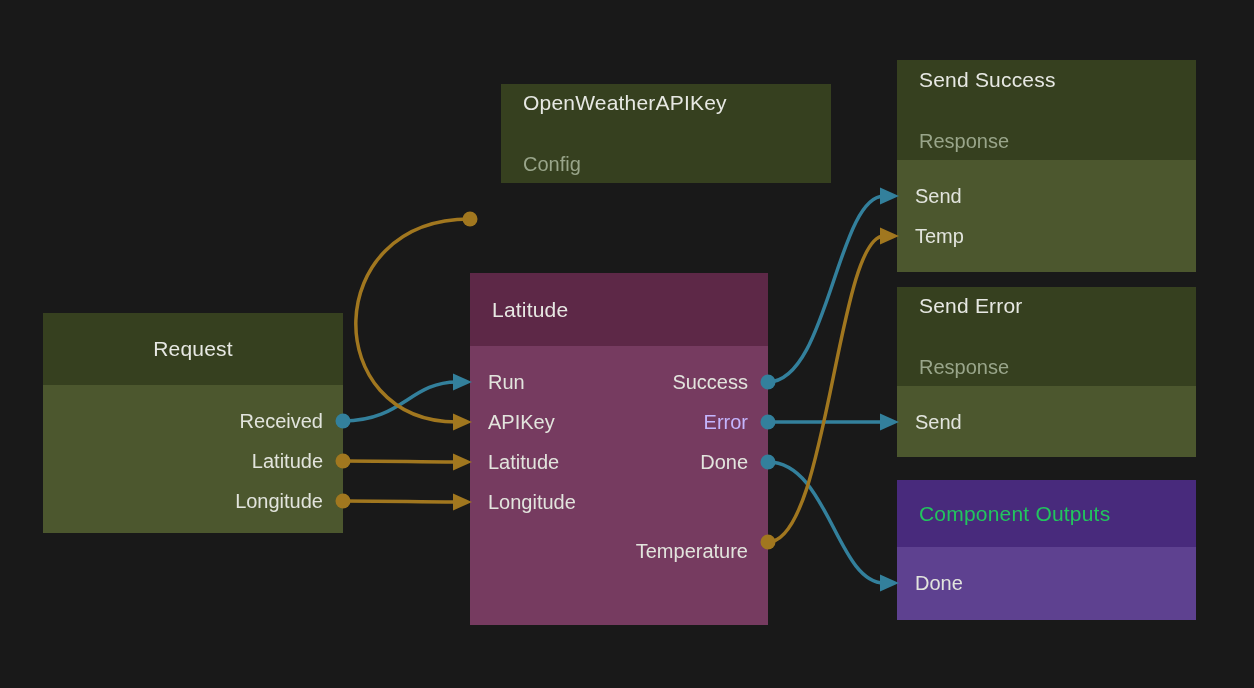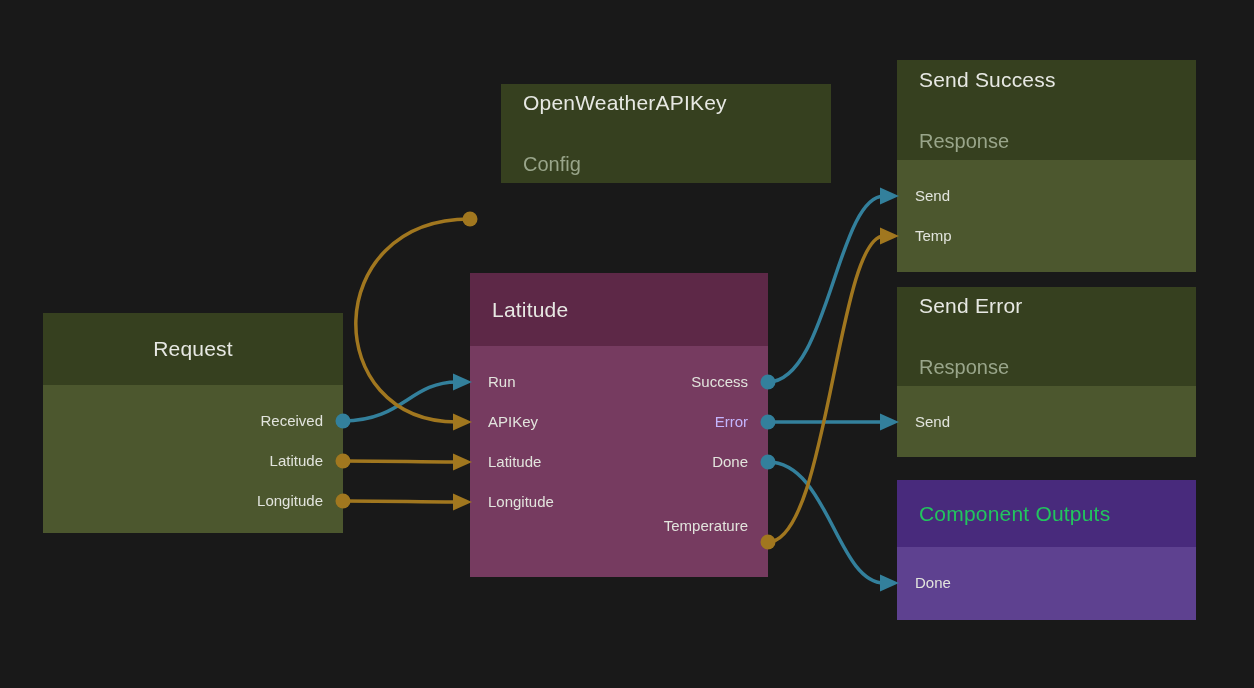--- a/index.html
+++ b/index.html
@@ -11,21 +11,21 @@
   .node-header{
     display:flex;flex-direction:column;justify-content:center;
     padding:0 22px;box-sizing:border-box;gap:31px;
   }
   .node-title{font-size:21px;line-height:30px;letter-spacing:.2px;white-space:nowrap;}
   .node-subtitle{font-size:20px;line-height:30px;white-space:nowrap;}
   .node-subtitle:empty{display:none;}
   .node-body{position:relative;}
   .port{
     position:absolute;height:40px;line-height:40px;
-    font-size:15px;white-space:nowrap;cursor:crosshair;
+    font-size:20px;white-space:nowrap;cursor:crosshair;
   }
   .port.side-left{left:18px;}
   .port.side-right{right:20px;text-align:right;}
   #edge-layer{position:absolute;left:0;top:0;pointer-events:none;z-index:5;}
 </style>
 </head>
 <body>
 
 <div class="canvas" id="canvas" style="background: rgb(25, 25, 25);">
 
@@ -46,29 +46,29 @@
       <div class="node-title" style="color: rgb(231, 232, 227);">OpenWeatherAPIKey</div>
       <div class="node-subtitle" style="color: rgb(153, 165, 138);">Config</div>
     </div>
   </div>
 
   <div class="node" style="left: 470px; top: 273px; width: 298px;">
     <div class="node-header" style="height: 73px; background: rgb(93, 40, 71);">
       <div class="node-title" style="color: rgb(231, 232, 227);">Latitude</div>
 
     </div>
-    <div class="node-body" style="height: 231px; background: rgb(118, 59, 96);">
+    <div class="node-body" style="height: 279px; background: rgb(118, 59, 96);">
         <div class="port side-left" style="top: 16px; color: rgb(226, 228, 221);">Run</div>
         <div class="port side-left" style="top: 56px; color: rgb(226, 228, 221);">APIKey</div>
         <div class="port side-left" style="top: 96px; color: rgb(226, 228, 221);">Latitude</div>
         <div class="port side-left" style="top: 136px; color: rgb(226, 228, 221);">Longitude</div>
         <div class="port side-right" style="top: 16px; color: rgb(226, 228, 221);">Success</div>
         <div class="port side-right" style="top: 56px; color: #c4b5fd;">Error</div>
         <div class="port side-right" style="top: 96px; color: rgb(226, 228, 221);">Done</div>
-        <div class="port side-right" style="top: 160px; color: rgb(226, 228, 221);">Temperature</div>
+        <div class="port side-right" style="top: 185px; color: rgb(226, 228, 221);">Temperature</div>
       </div>
   </div>
 
   <div class="node" style="left: 897px; top: 60px; width: 299px;">
     <div class="node-header" style="height: 100px; background: rgb(54, 64, 31);">
       <div class="node-title" style="color: rgb(231, 232, 227);">Send Success</div>
       <div class="node-subtitle" style="color: rgb(153, 165, 138);">Response</div>
     </div>
     <div class="node-body" style="height: 112px; background: rgb(76, 87, 46);">
         <div class="port side-left" style="top: 16px; color: rgb(226, 228, 221);">Send</div>

